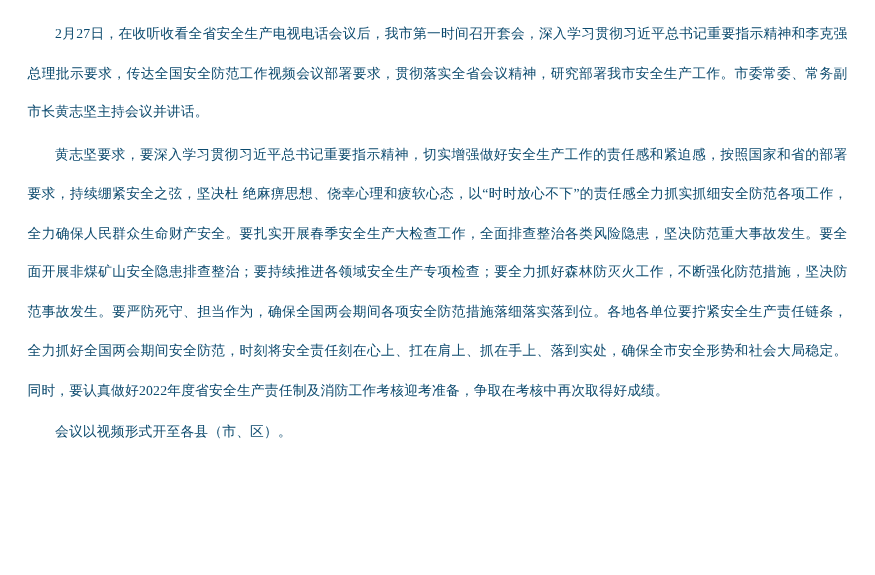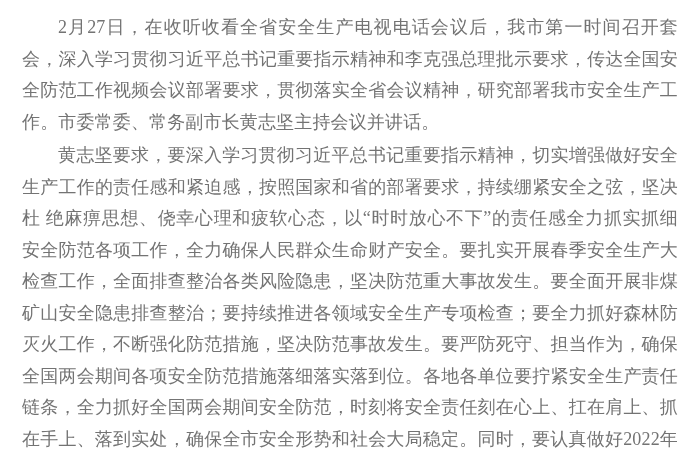--- a/index.html
+++ b/index.html
@@ -19,23 +19,23 @@
     box-sizing: border-box;
     padding: 12px 22px 10px 22px;
     background: #ffffff;
   }
   .doc-body {
     display: block;
   }
   .para {
     margin: 0 0 2px 0;
     text-indent: 2em;
-    font-size: 18px;
+    font-size: 11px;
     line-height: 31.5px;
-    color: #737373;
+    color: #0c4a6e;
     text-align: justify;
     text-justify: inter-ideograph;
     letter-spacing: 0.15px;
     font-family: "Liberation Serif", "DejaVu Serif", serif;
   }
   .para:last-child {
     margin-bottom: 0;
   }
 </style>
 </head>

